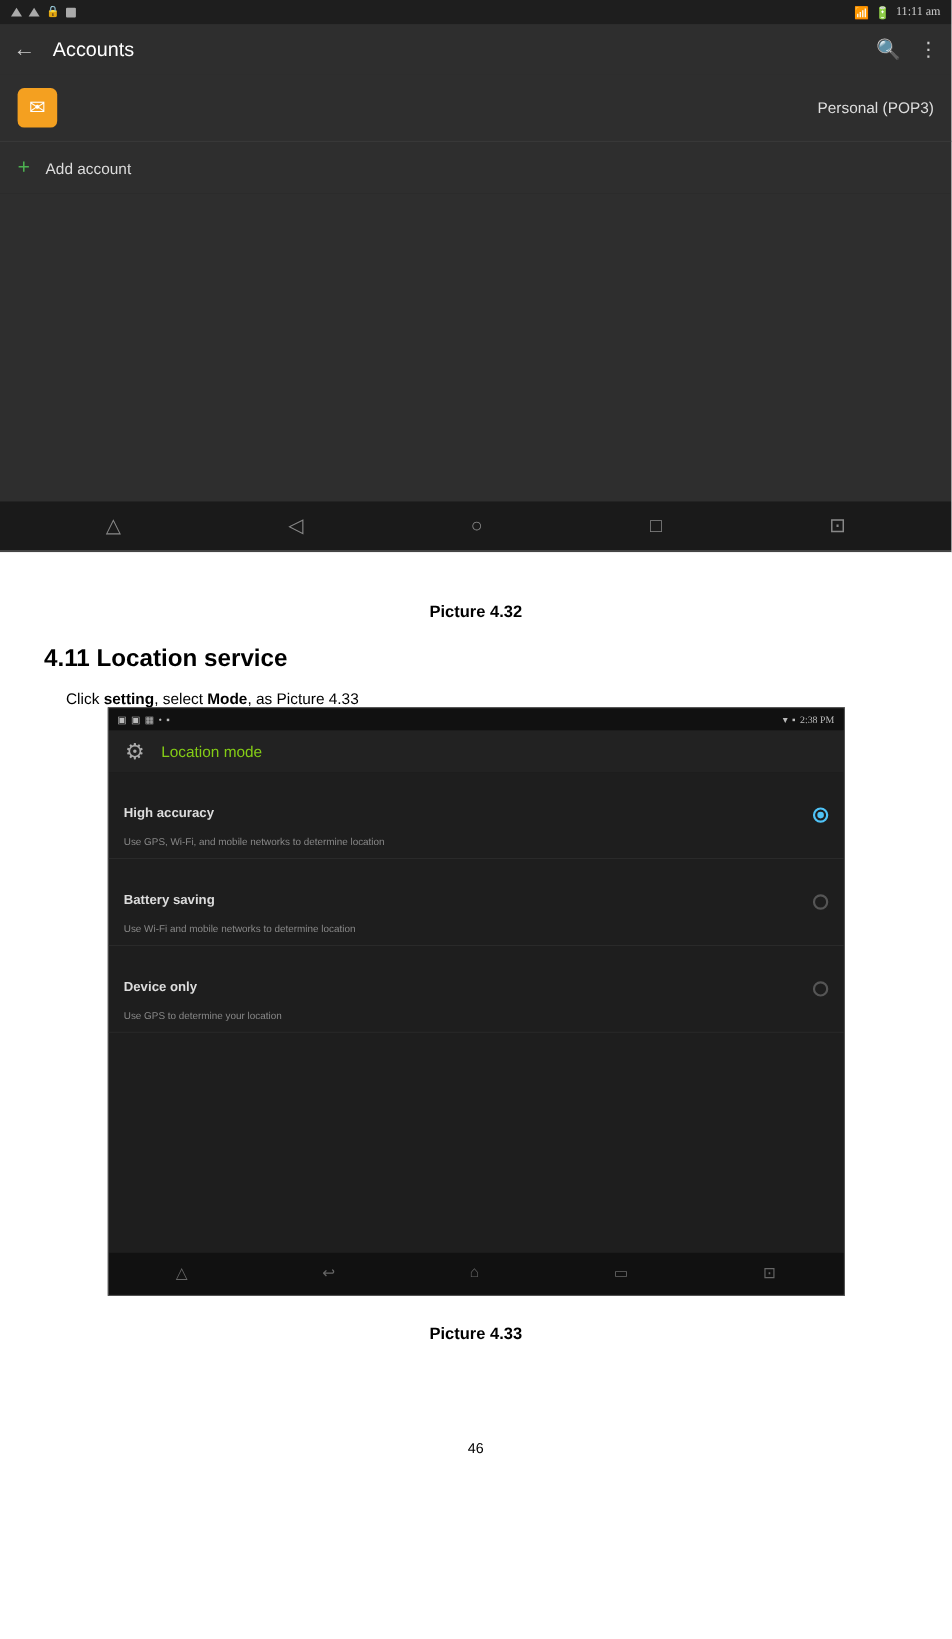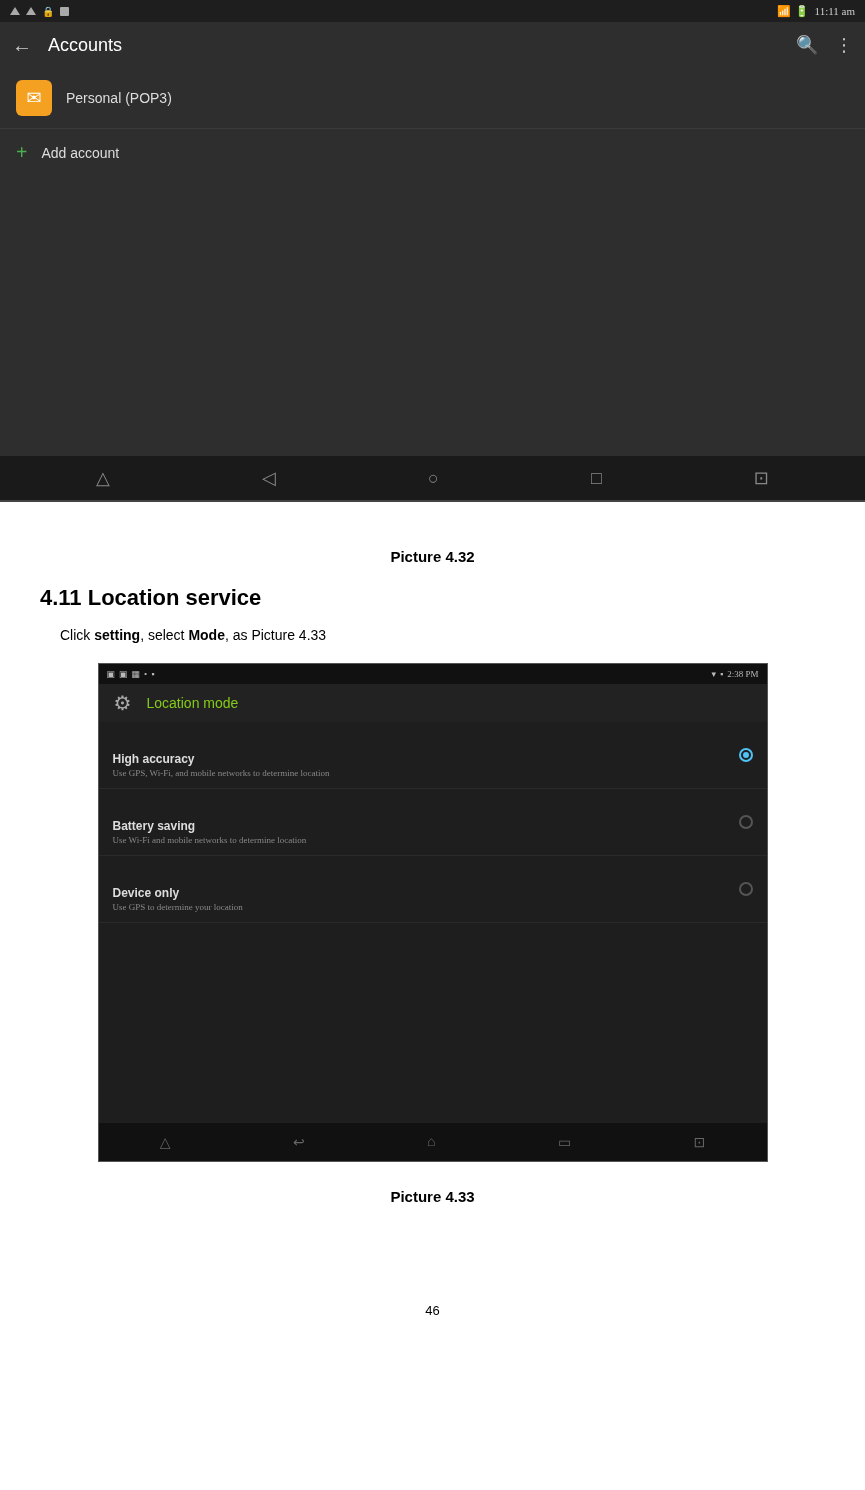--- a/index.html
+++ b/index.html
@@ -94,20 +94,21 @@
 
     .account-list {
       background: #2e2e2e;
     }
 
     .account-item {
       display: flex;
       align-items: center;
       padding: 12px 16px;
       border-bottom: 1px solid #3a3a3a;
+      justify-content: space-between;
     }
 
     .account-icon {
       width: 36px;
       height: 36px;
       margin-right: 14px;
       display: flex;
       align-items: center;
       justify-content: center;
     }
@@ -190,21 +191,20 @@
 
     .section-heading {
       font-size: 22px;
       font-weight: bold;
       margin: 0 0 16px 0;
       font-family: Liberation Sans, sans-serif;
     }
 
     .body-text {
       font-size: 14px;
-      margin-bottom: 20px;
       font-family: Arial, sans-serif;
       padding-left: 20px;
     }
 
     .body-text strong {
       font-weight: bold;
     }
 
     
     .android-screen-2 {
@@ -288,22 +288,22 @@
       font-size: 12px;
       color: #ddd;
       font-family: Arial, sans-serif;
       font-weight: bold;
       margin-top: 20px;
     }
 
     .location-item-sub {
       font-size: 9px;
       color: #888;
-      font-family: Liberation Serif, serif;
-      margin-top: 2px;
+      font-family: Liberation Sans, sans-serif;
+      margin-top: 14px;
     }
 
     .radio-dot {
       width: 14px;
       height: 14px;
       border-radius: 50%;
       border: 2px solid #555;
       display: flex;
       align-items: center;
       justify-content: center;
@@ -336,21 +336,21 @@
 
     .nav-btn-2 {
       color: #666;
       font-size: 14px;
     }
 
     .page-number {
       text-align: center;
       font-size: 13px;
       font-family: Arial, sans-serif;
-      margin-top: 48px;
+      margin-top: 38px;
       padding-bottom: 20px;
     }
   </style>
 </head>
 <body>
 
 <div class="android-screen">
 
   <div class="status-bar">
     <div class="status-bar-left">

